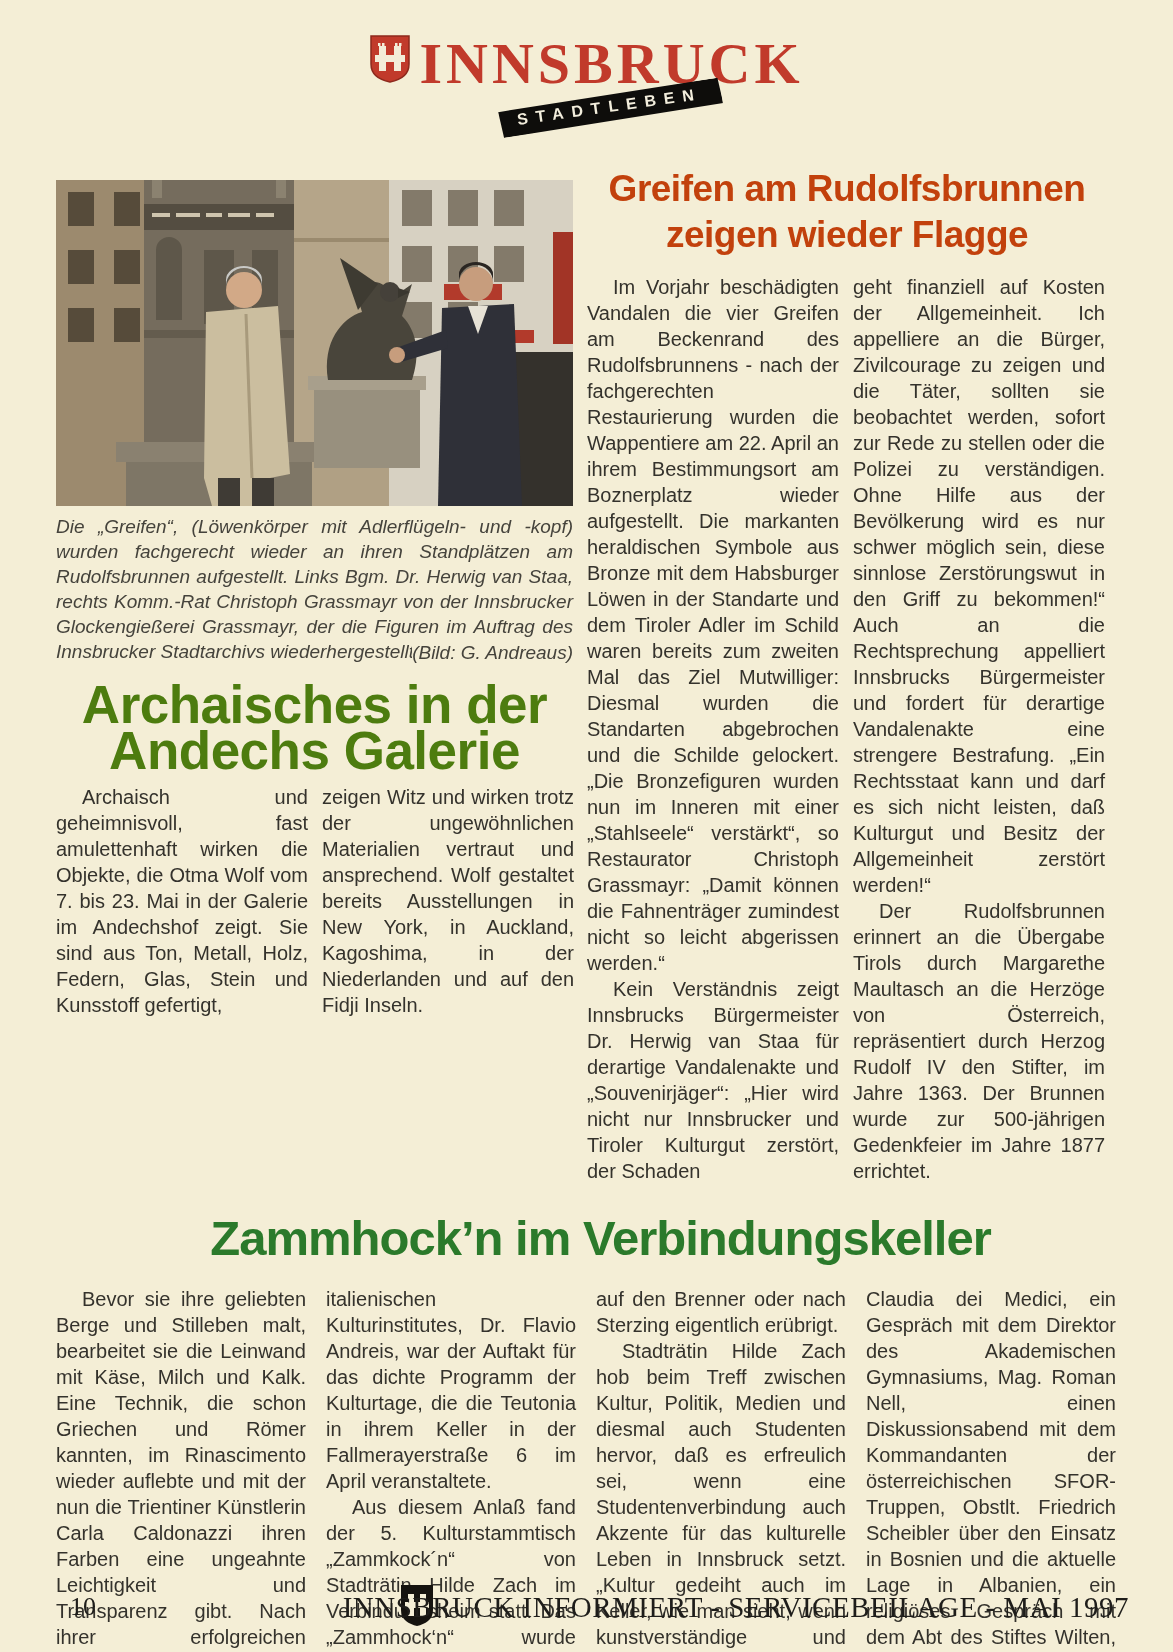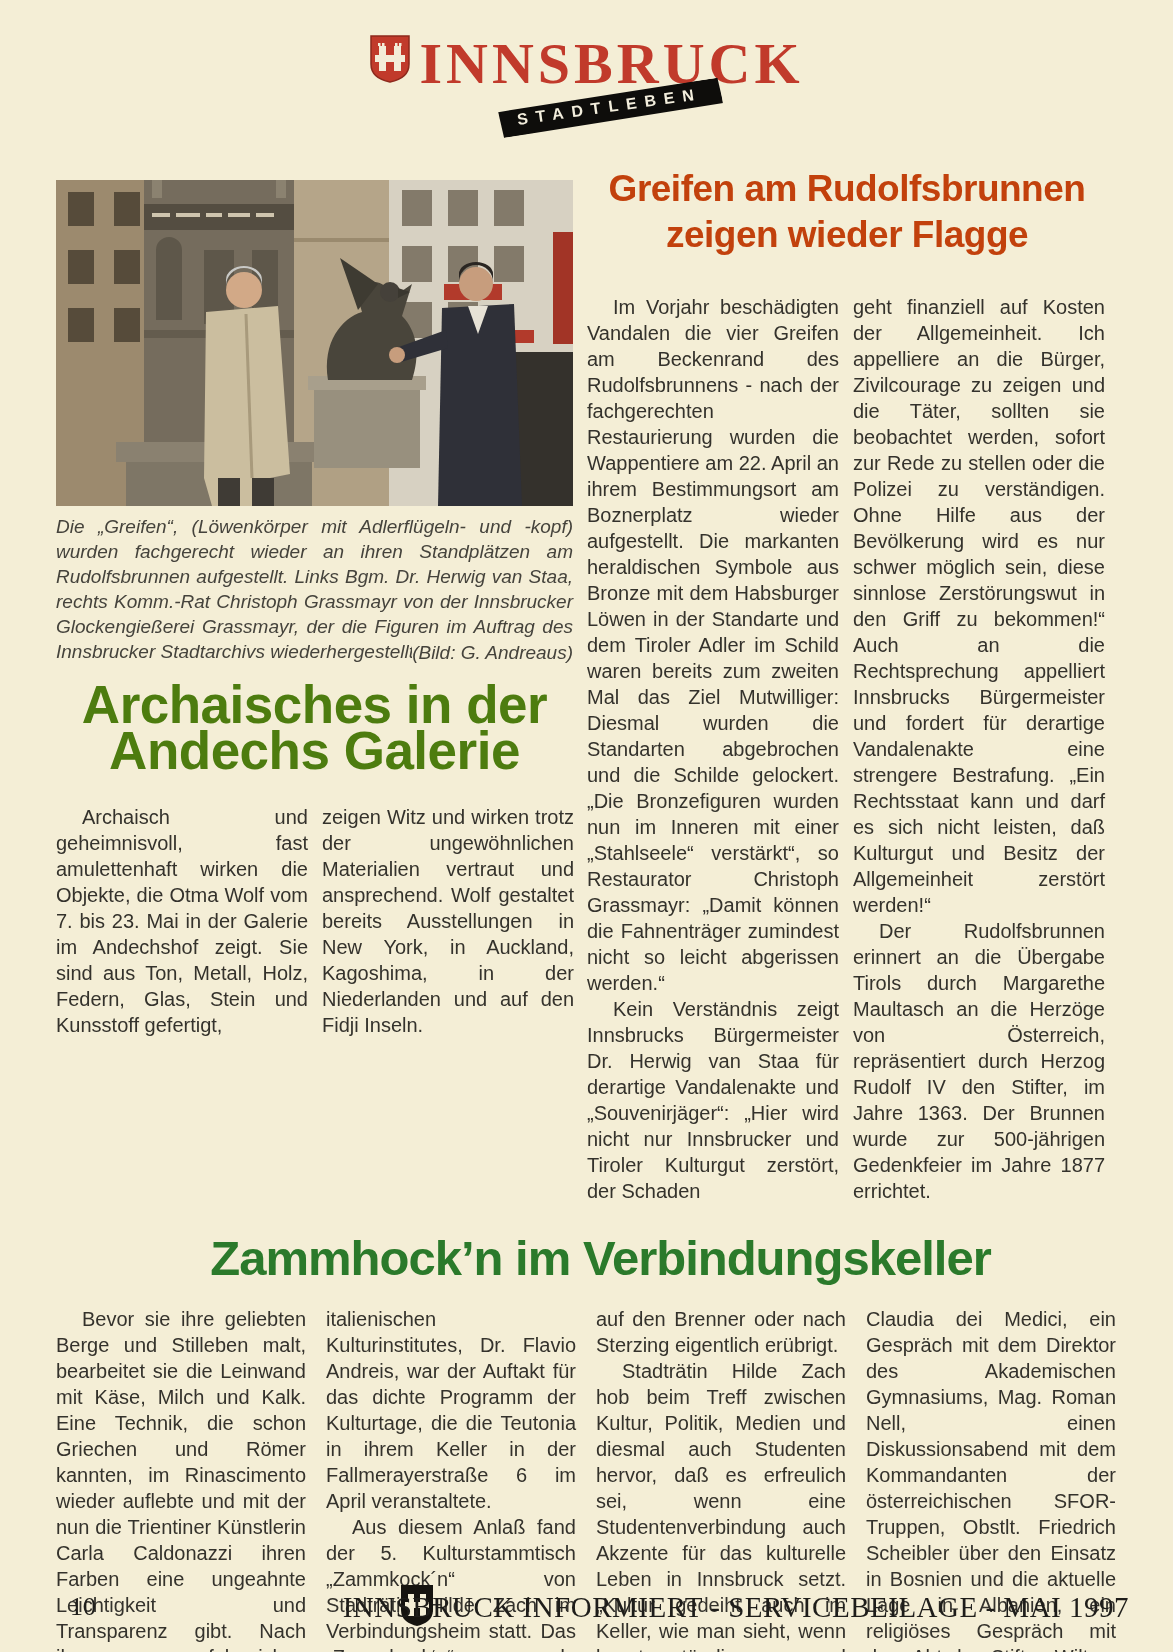--- a/index.html
+++ b/index.html
@@ -57,21 +57,21 @@
     font-size:37px;line-height:46px;font-weight:bold;color:#c2410c;
     letter-spacing:-0.5px;
   }
   .greifen-title span,.andechs-title span{display:block;}
   .zamm-title{
     margin:26px 0 14px 0;text-align:center;
     font-size:49px;font-weight:bold;color:#2b7a2b;letter-spacing:-1px;padding-left:28px;
   }
   
   .two-col{display:flex;gap:14px;}
-  .two-col .col{width:252px;flex:none;margin-top:20px;}
+  .two-col .col{width:252px;flex:none;}
   .four-col{display:flex;gap:20px;padding:6px 50px 0 56px;}
   .four-col .col{width:250px;flex:none;}
   p.body{
     margin:0;font-size:20px;line-height:26px;text-align:justify;
     color:#34322c;
   }
   p.body.indent{text-indent:26px;}
   p.body.bold,span.bold{font-weight:normal;}
   
   .footer{

